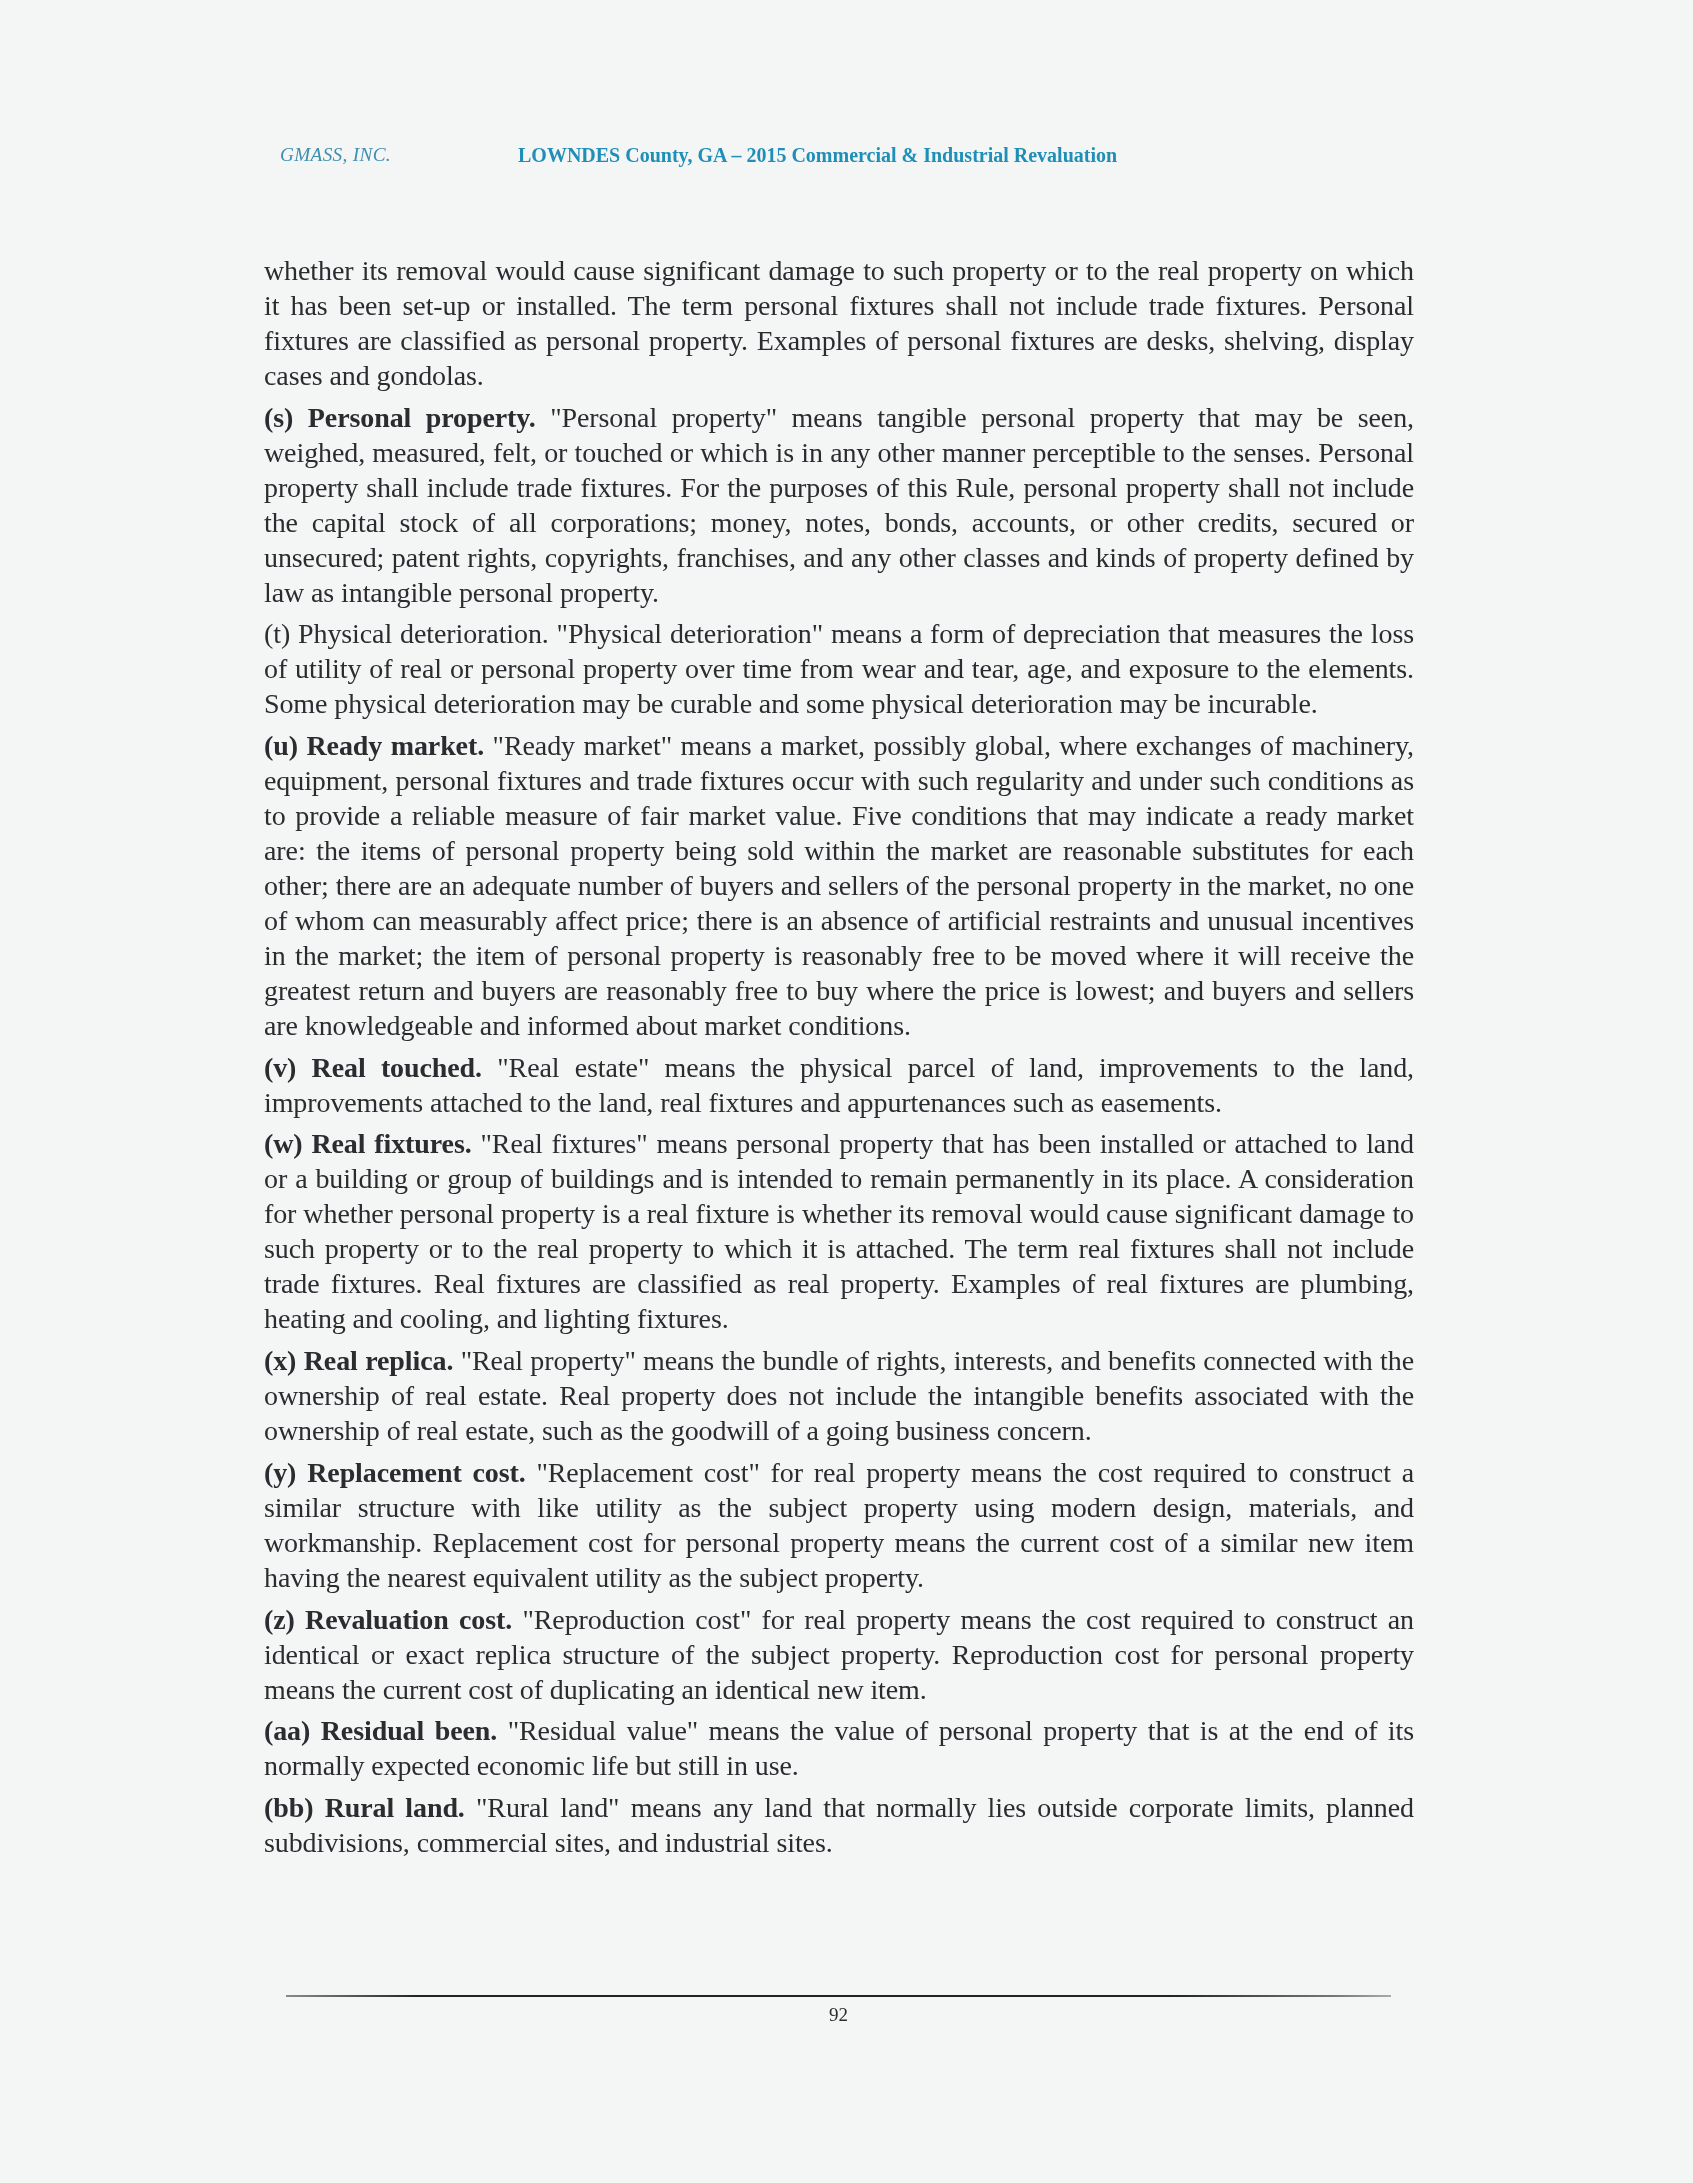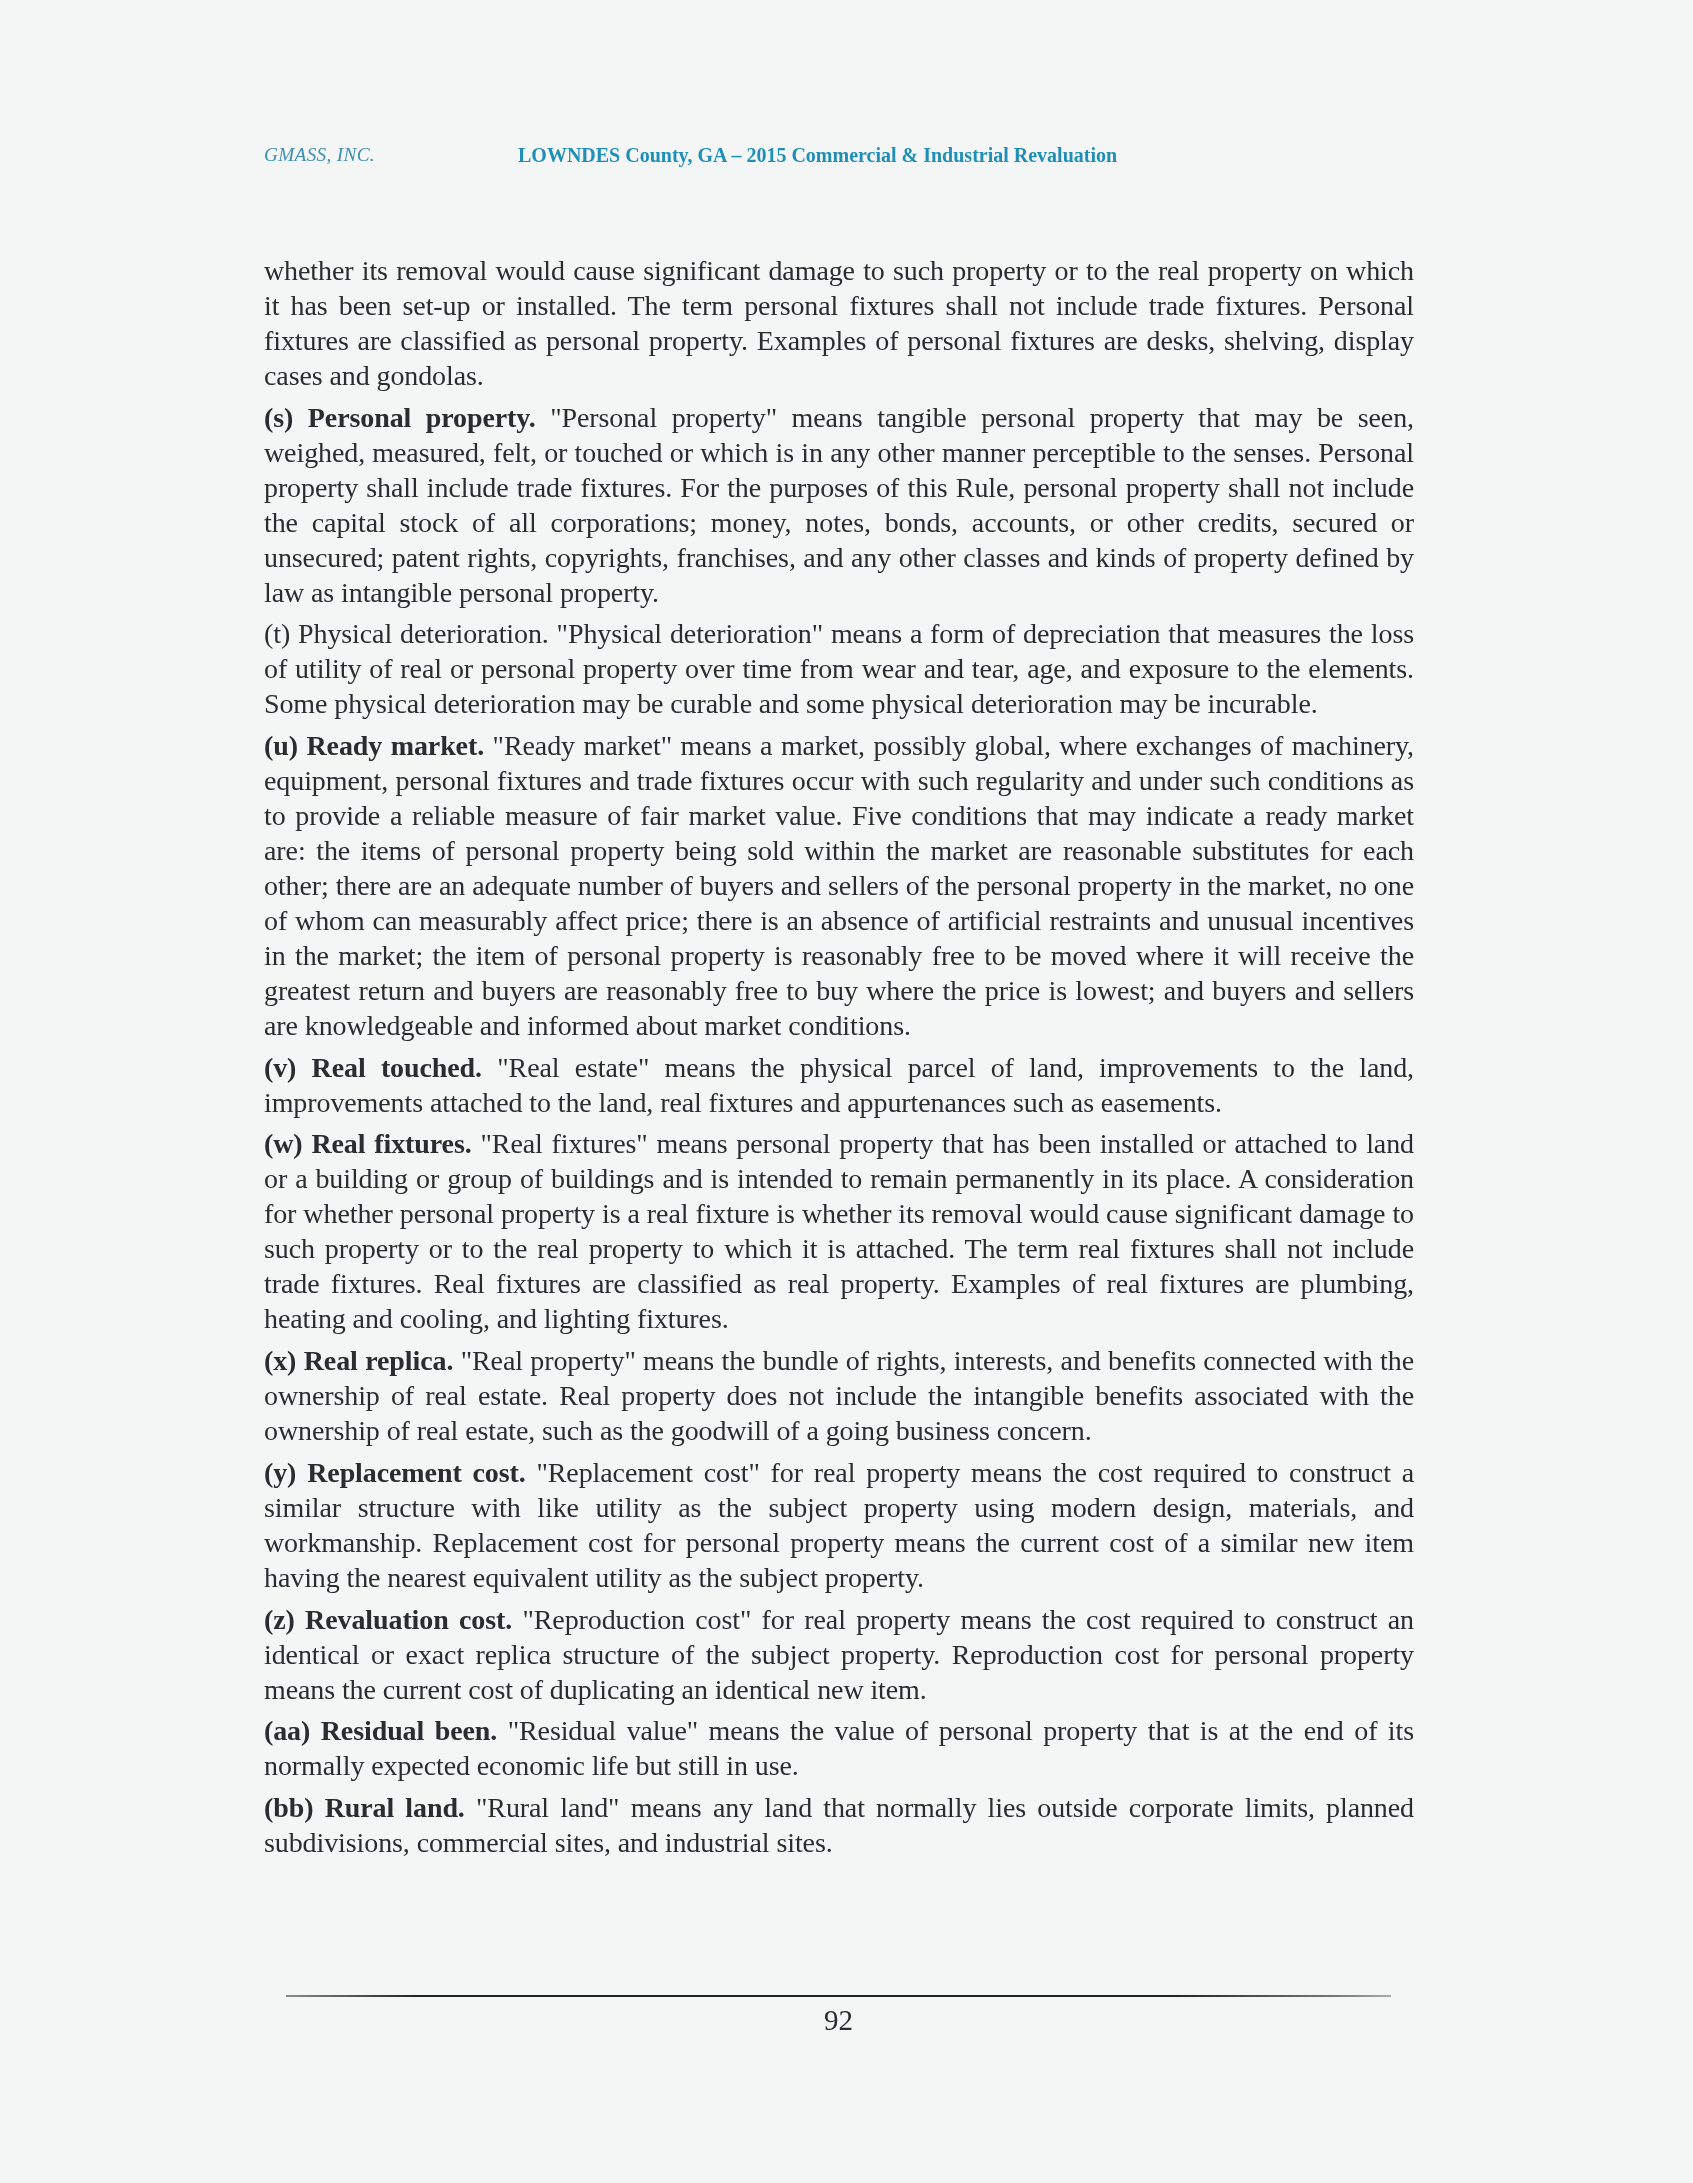--- a/index.html
+++ b/index.html
@@ -14,21 +14,21 @@
     }
     .page-header {
       position: absolute;
       top: 141px;
       left: 264px;
       width: 1198px;
       height: 33px;
     }
     .hdr-company {
       position: absolute;
-      left: 0;
+      left: 16px;
       top: 2.7px;
       font-style: italic;
       font-size: 19.3px;
       color: #3d8fb0;
       letter-spacing: 0.3px;
     }
     .hdr-title {
       position: absolute;
       left: 254px;
       top: 2.7px;
@@ -59,21 +59,21 @@
       width: 1105px;
       height: 2px;
       background: linear-gradient(to right, #8a8a8a 0%, #222 12%, #222 80%, #777 95%, #aaa 100%);
     }
     .page-number {
       position: absolute;
       top: 2004px;
       left: 0;
       width: 1677px;
       text-align: center;
-      font-size: 29px;
+      font-size: 19px;
       color: #2a2c30;
     }
   </style>
 </head>
 <body>
 
 <div class="page-header">
   <span class="hdr-company">GMASS, INC.</span>
   <span class="hdr-title">LOWNDES County, GA – 2015 Commercial &amp; Industrial Revaluation</span>
 </div>

